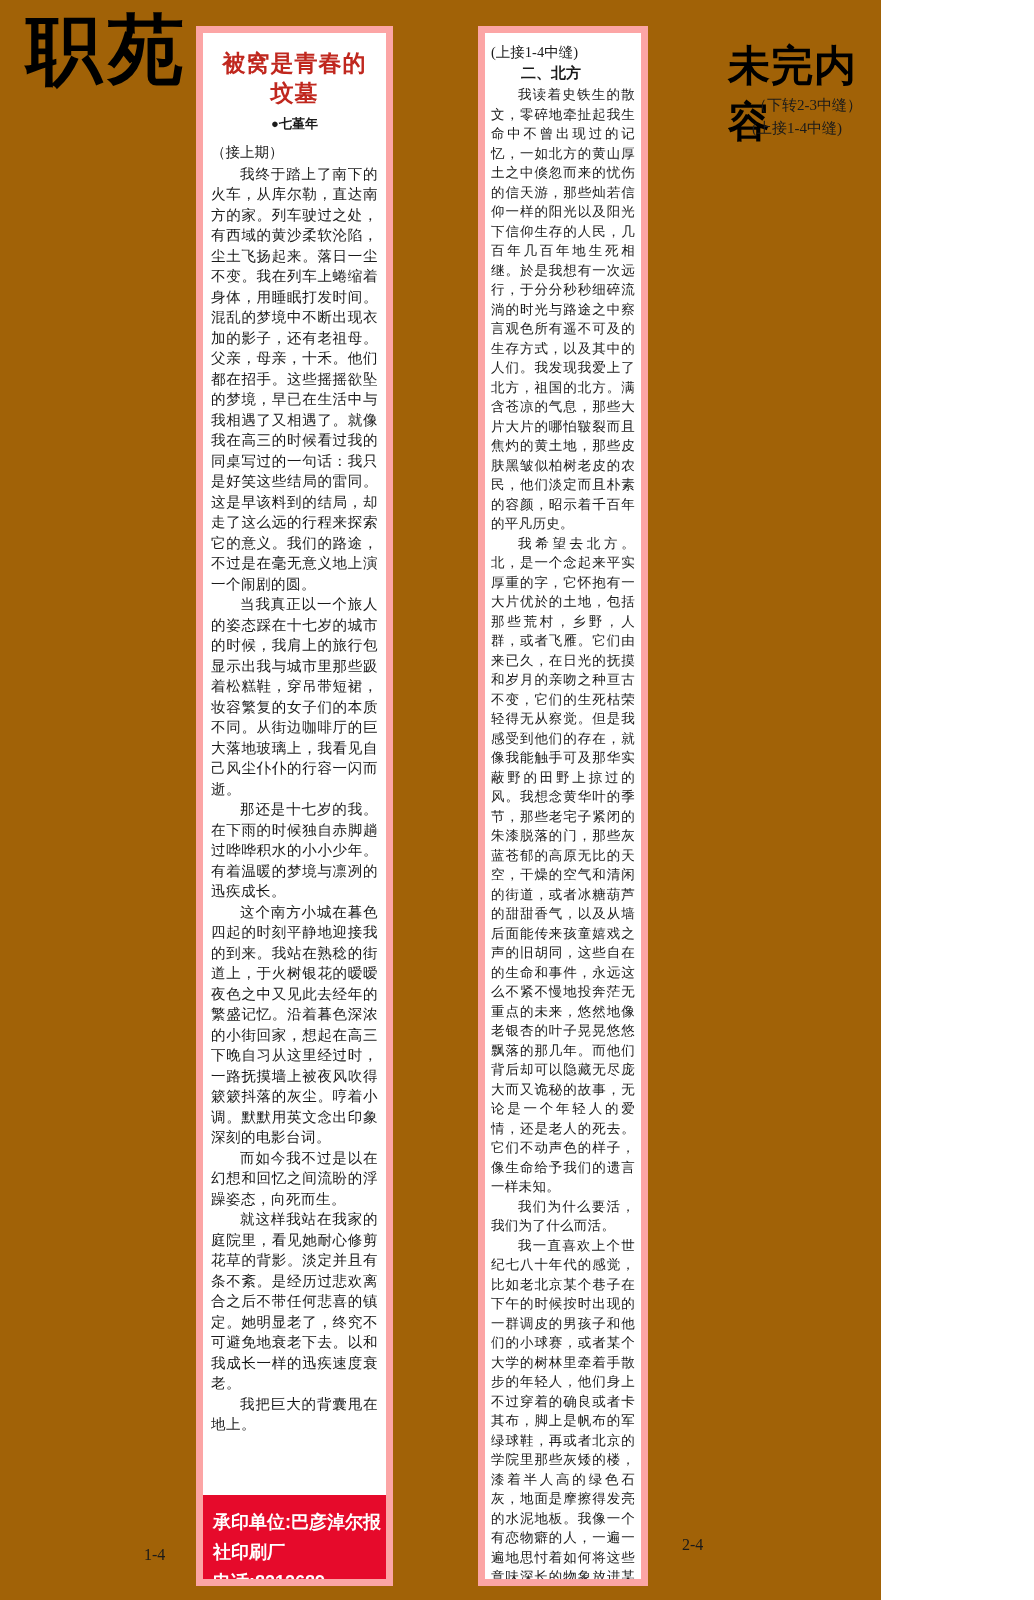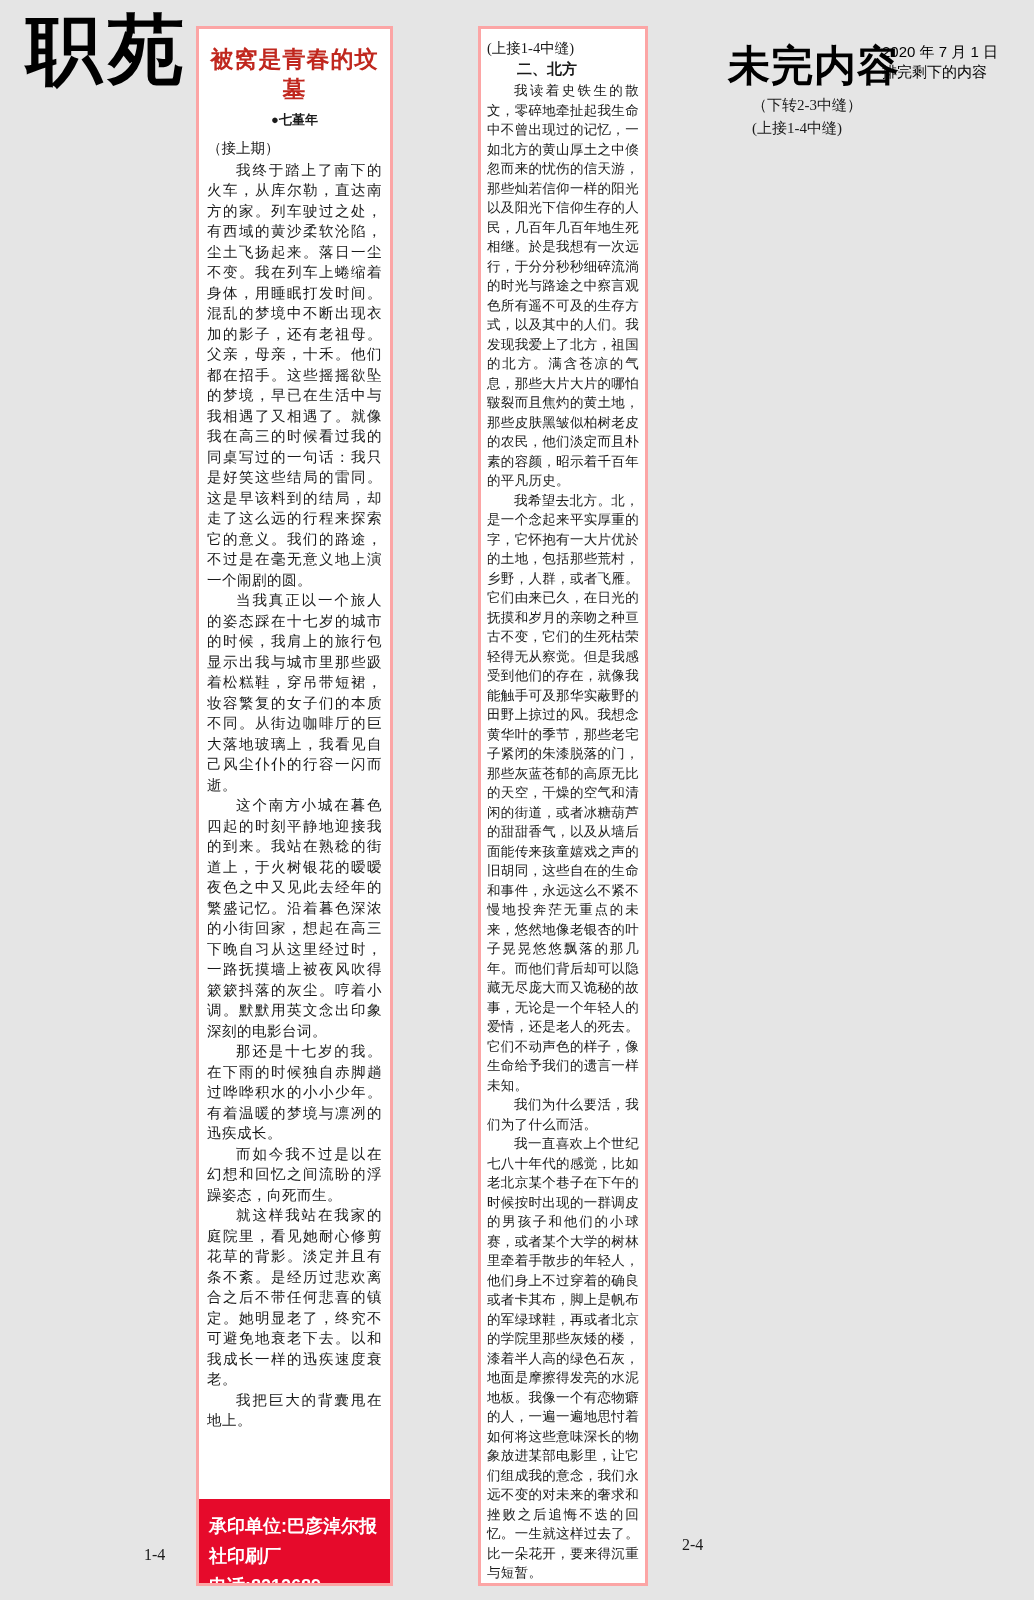--- a/index.html
+++ b/index.html
@@ -1,32 +1,32 @@
 <!DOCTYPE html>
 <html><head>
 <meta charset="utf-8">
 <style>
   html,body{margin:0;padding:0;background:#ffffff;}
   .page{
     position:relative;
-    width:1034px;height:1600px;
-    background:#e5e5e5;
+    width:881px;height:1600px;
+    background:#a16207;
     font-family:"Liberation Serif","DejaVu Serif",serif;
     color:#1a1a1a;
     overflow:hidden;
   }
   .masthead{
     position:absolute;left:26px;top:8px;
     font-family:"Liberation Sans","DejaVu Sans",sans-serif;
     font-weight:900;font-size:76px;letter-spacing:6px;color:#000;
     line-height:1.1;
   }
   .article-box{
     position:absolute;top:26px;
-    border:3px solid #fca5a5;background:#fff;
+    border:7px solid #fca5a5;background:#fff;
     box-sizing:border-box;overflow:hidden;
   }
   .left-box{left:196px;width:197px;height:1560px;padding:8px 8px 0 8px;}
   .mid-box{left:478px;width:170px;height:1560px;padding:6px 6px 0 6px;}
   .article-title{
     margin:8px 0 4px 0;text-align:center;
     font-weight:bold;font-size:23px;letter-spacing:1px;
     line-height:1.3;
   }
   .article-author{
@@ -76,22 +76,22 @@
 <div class="page">
 
   <div class="masthead">职苑</div>
 
   <div class="article-box left-box">
     <div class="article-title" style="color:#c0271e;">被窝是青春的坟墓</div>
     <div class="article-author">●七堇年</div>
     <div class="cont-note">（接上期）</div>
     <p class="body-par">我终于踏上了南下的火车，从库尔勒，直达南方的家。列车驶过之处，有西域的黄沙柔软沦陷，尘土飞扬起来。落日一尘不变。我在列车上蜷缩着身体，用睡眠打发时间。混乱的梦境中不断出现衣加的影子，还有老祖母。父亲，母亲，十禾。他们都在招手。这些摇摇欲坠的梦境，早已在生活中与我相遇了又相遇了。就像我在高三的时候看过我的同桌写过的一句话：我只是好笑这些结局的雷同。这是早该料到的结局，却走了这么远的行程来探索它的意义。我们的路途，不过是在毫无意义地上演一个闹剧的圆。</p>
     <p class="body-par">当我真正以一个旅人的姿态踩在十七岁的城市的时候，我肩上的旅行包显示出我与城市里那些趿着松糕鞋，穿吊带短裙，妆容繁复的女子们的本质不同。从街边咖啡厅的巨大落地玻璃上，我看见自己风尘仆仆的行容一闪而逝。</p>
+    <p class="body-par">那还是十七岁的我。在下雨的时候独自赤脚趟过哗哗积水的小小少年。有着温暖的梦境与凛冽的迅疾成长。</p>
     <p class="body-par">这个南方小城在暮色四起的时刻平静地迎接我的到来。我站在熟稔的街道上，于火树银花的暧暧夜色之中又见此去经年的繁盛记忆。沿着暮色深浓的小街回家，想起在高三下晚自习从这里经过时，一路抚摸墙上被夜风吹得簌簌抖落的灰尘。哼着小调。默默用英文念出印象深刻的电影台词。</p>
-    <p class="body-par">那还是十七岁的我。在下雨的时候独自赤脚趟过哗哗积水的小小少年。有着温暖的梦境与凛冽的迅疾成长。</p>
     <p class="body-par">而如今我不过是以在幻想和回忆之间流盼的浮躁姿态，向死而生。</p>
     <p class="body-par">就这样我站在我家的庭院里，看见她耐心修剪花草的背影。淡定并且有条不紊。是经历过悲欢离合之后不带任何悲喜的镇定。她明显老了，终究不可避免地衰老下去。以和我成长一样的迅疾速度衰老。</p>
     <p class="body-par">我把巨大的背囊甩在地上。</p>
 
     <div class="printer-box">
       <div>承印单位:巴彦淖尔报社印刷厂</div>
       <div>电话:8212689</div>
     </div>
   </div>
 

